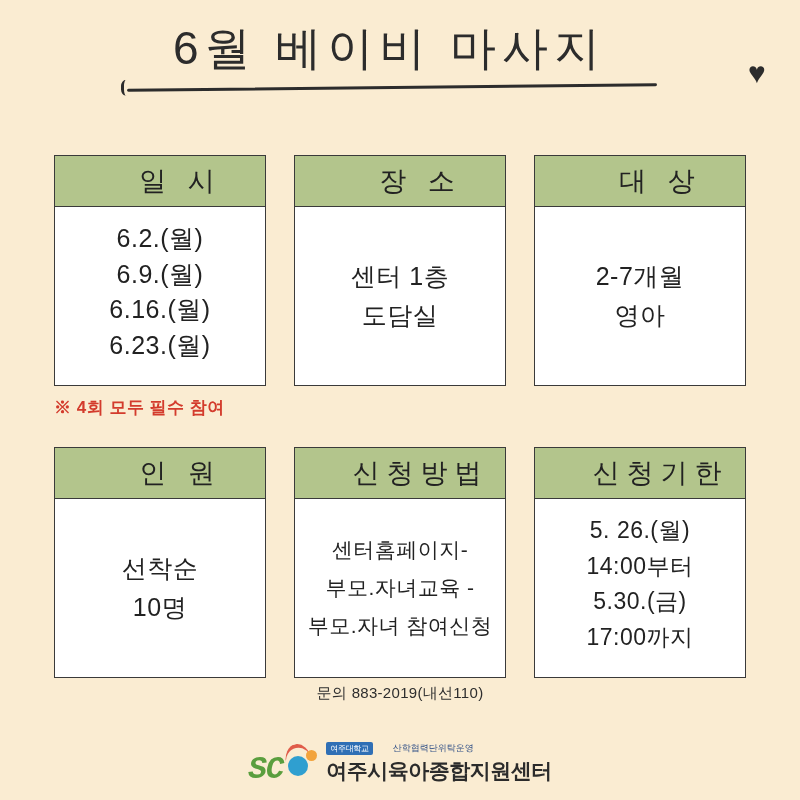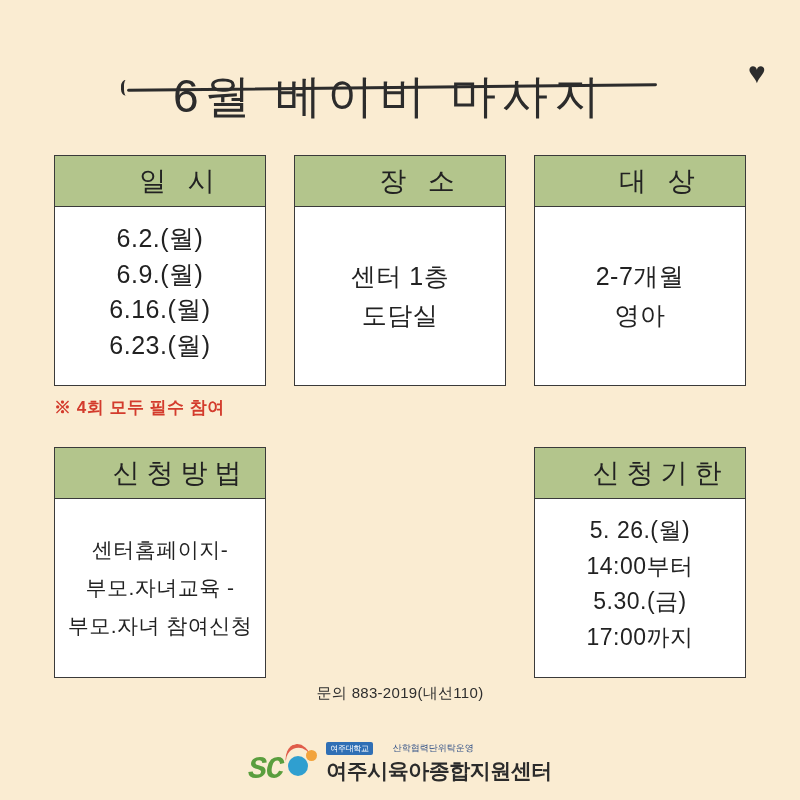--- a/index.html
+++ b/index.html
@@ -15,21 +15,20 @@
     overflow: hidden;
   }
 
   
   .title-wrap {
     position: absolute;
     top: 18px;
     left: 0;
     width: 779px;
     text-align: center;
-    margin-top: 48px;
   }
   .title-text {
     display: inline-block;
     font-size: 46px;
     letter-spacing: 6px;
     color: #2c2c2c;
     font-family: "Liberation Sans", sans-serif;
     font-weight: 400;
     padding: 0 6px 6px 6px;
     position: relative;
@@ -254,20 +253,27 @@
       <div class="card-body">
         <div class="line spaced">2-7개월</div>
         <div class="line spaced">영아</div>
       </div>
     </div>
 
   </div>
 
   <div class="row row2">
 
+    <div class="card">
+      <div class="card-head">인 원</div>
+      <div class="card-body">
+        <div class="line spaced">선착순</div>
+        <div class="line spaced">10명</div>
+      </div>
+    </div>
 
     <div class="card">
       <div class="card-head">신청방법</div>
       <div class="card-body">
         <div class="line sm spaced">센터홈페이지-</div>
         <div class="line sm spaced">부모.자녀교육 -</div>
         <div class="line sm spaced">부모.자녀 참여신청</div>
       </div>
     </div>
 

